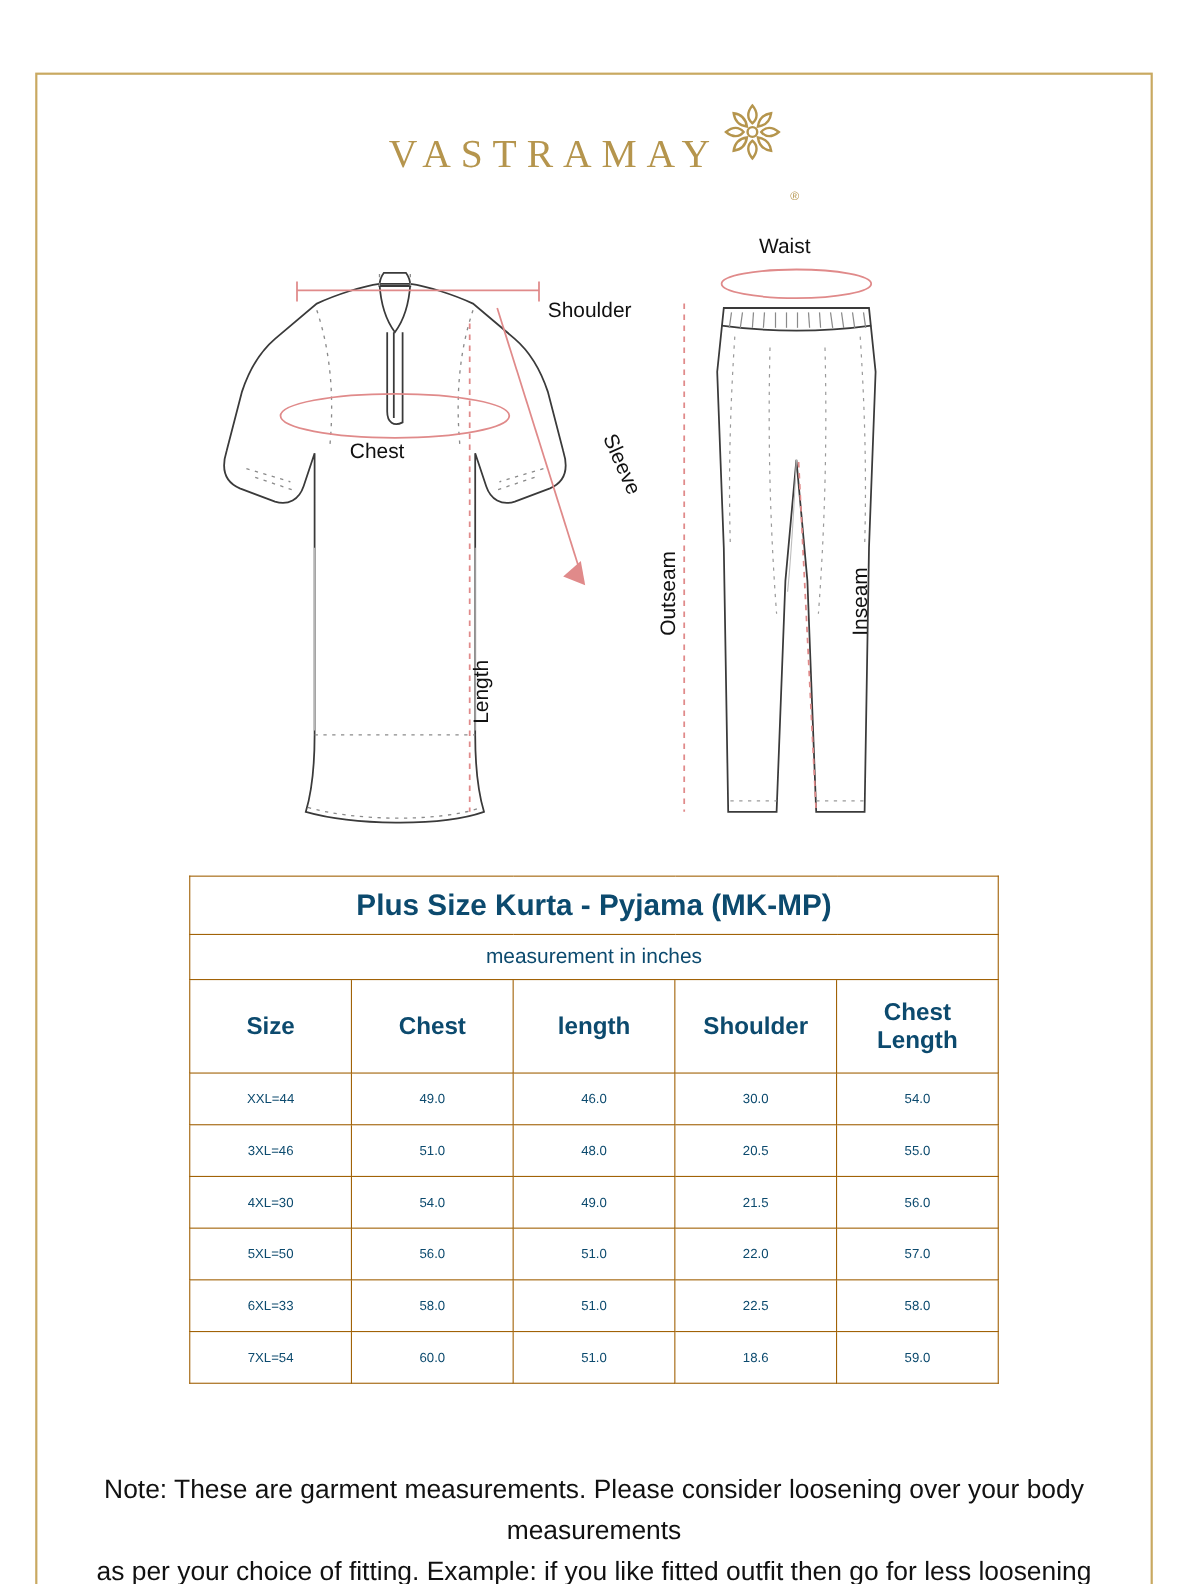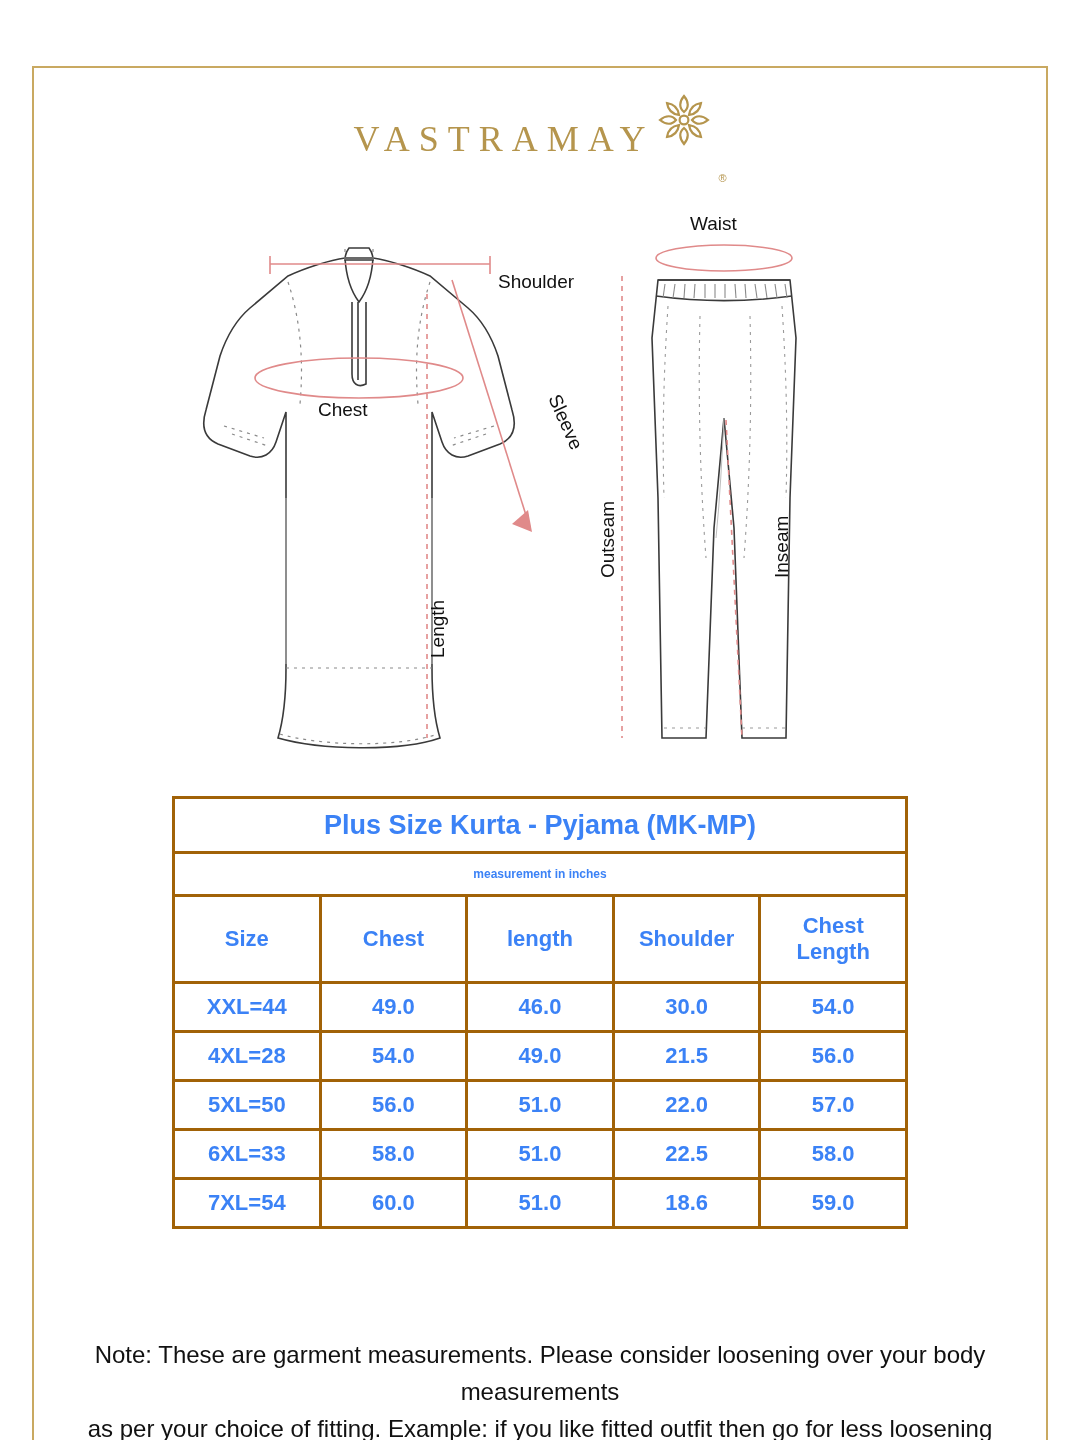--- a/index.html
+++ b/index.html
@@ -82,45 +82,45 @@
     top: 748px;
     left: 172px;
     width: 736px;
   }
   table.size-table {
     border-collapse: collapse;
     width: 100%;
     table-layout: fixed;
   }
   table.size-table td, table.size-table th {
-    border: 3px solid #a16207;
+    border: 1px solid #a16207;
     text-align: center;
-    color: #3b82f6;
+    color: #0c4a6e;
     padding: 0;
   }
   .tbl-title {
     font-size: 27px;
     font-weight: bold;
     height: 52px;
     font-family: "Liberation Sans", sans-serif;
   }
   .tbl-sub {
-    font-size: 12px;
-    font-weight: bold;
+    font-size: 19px;
+    font-weight: normal;
     height: 40px;
   }
   .tbl-head td {
     font-size: 22px;
     font-weight: bold;
     height: 84px;
     line-height: 1.18;
   }
   .tbl-row td {
-    font-size: 22px;
-    font-weight: bold;
+    font-size: 12px;
+    font-weight: normal;
     height: 46px;
   }
   .col-size   { width: 20.2%; }
   .col-chest  { width: 20.2%; }
   .col-length { width: 19.5%; }
   .col-shoulder { width: 20.1%; }
   .col-bottom { width: 20.0%; }
 
   
   .note {
@@ -319,21 +319,28 @@
         </tr>
 
         <tr class="tbl-row">
           <td>XXL=44</td>
           <td>49.0</td>
           <td>46.0</td>
           <td>30.0</td>
           <td>54.0</td>
         </tr>
         <tr class="tbl-row">
-          <td>4XL=28</td>
+          <td>3XL=46</td>
+          <td>51.0</td>
+          <td>48.0</td>
+          <td>20.5</td>
+          <td>55.0</td>
+        </tr>
+        <tr class="tbl-row">
+          <td>4XL=30</td>
           <td>54.0</td>
           <td>49.0</td>
           <td>21.5</td>
           <td>56.0</td>
         </tr>
         <tr class="tbl-row">
           <td>5XL=50</td>
           <td>56.0</td>
           <td>51.0</td>
           <td>22.0</td>

